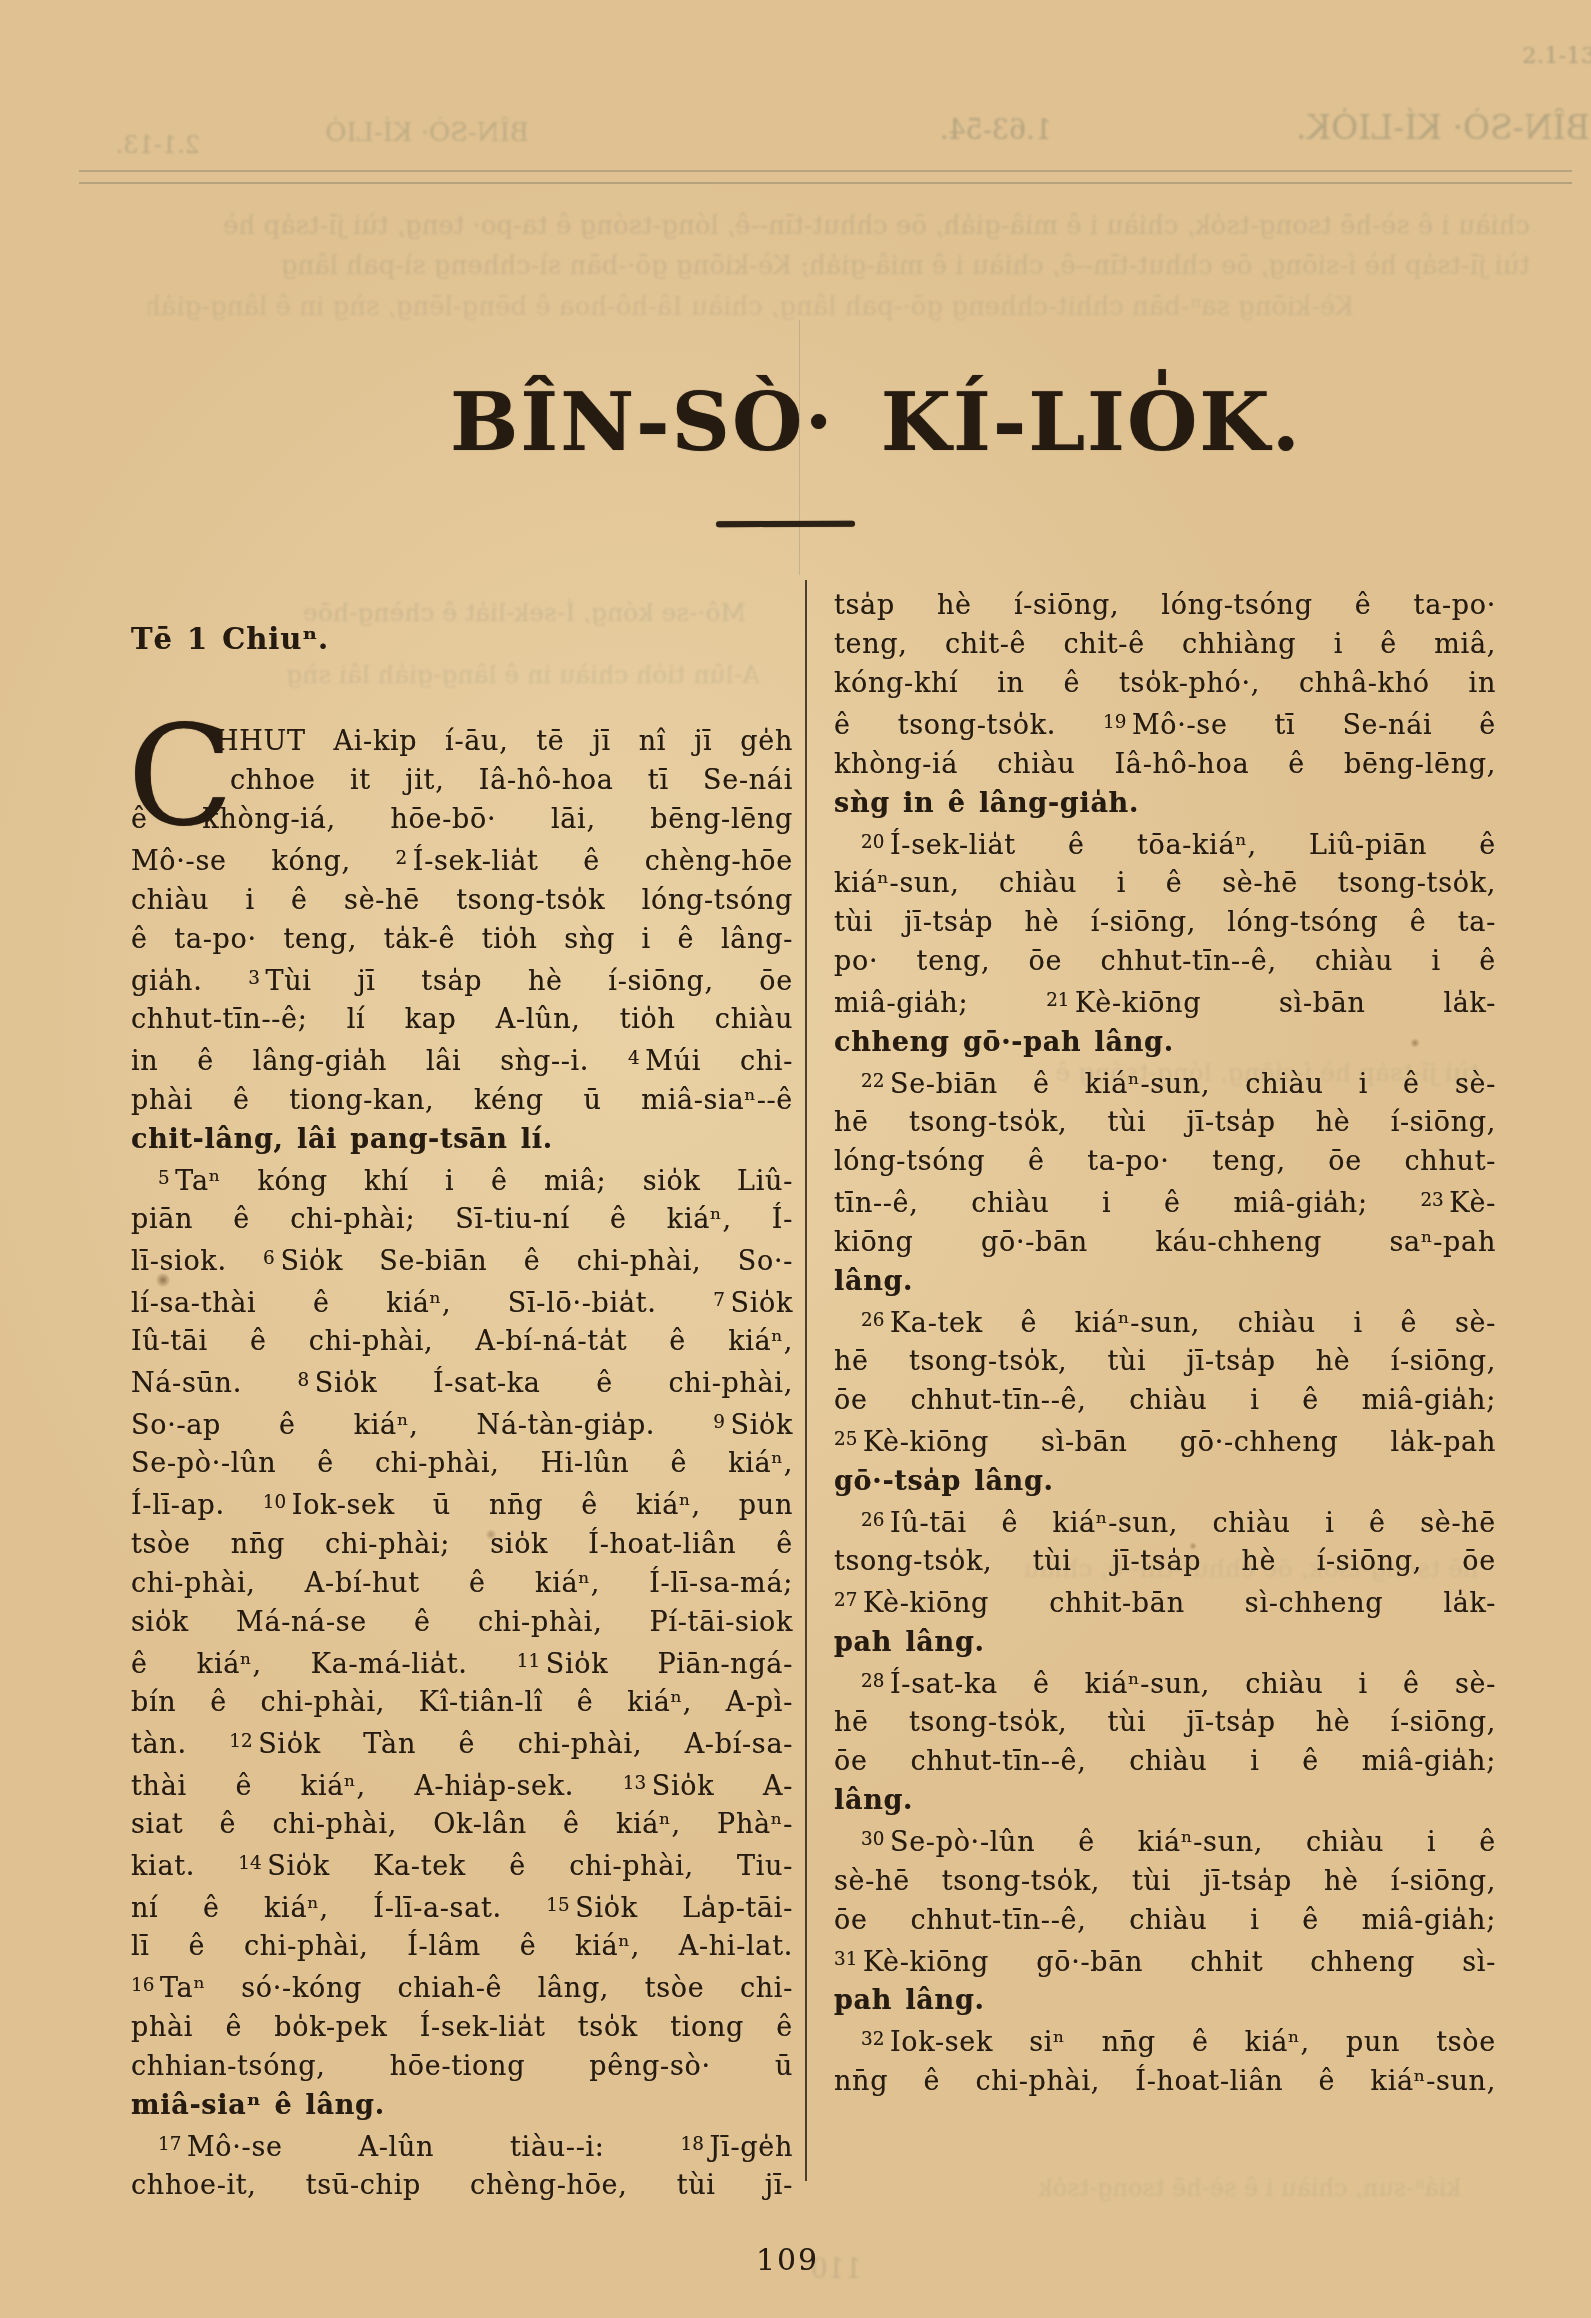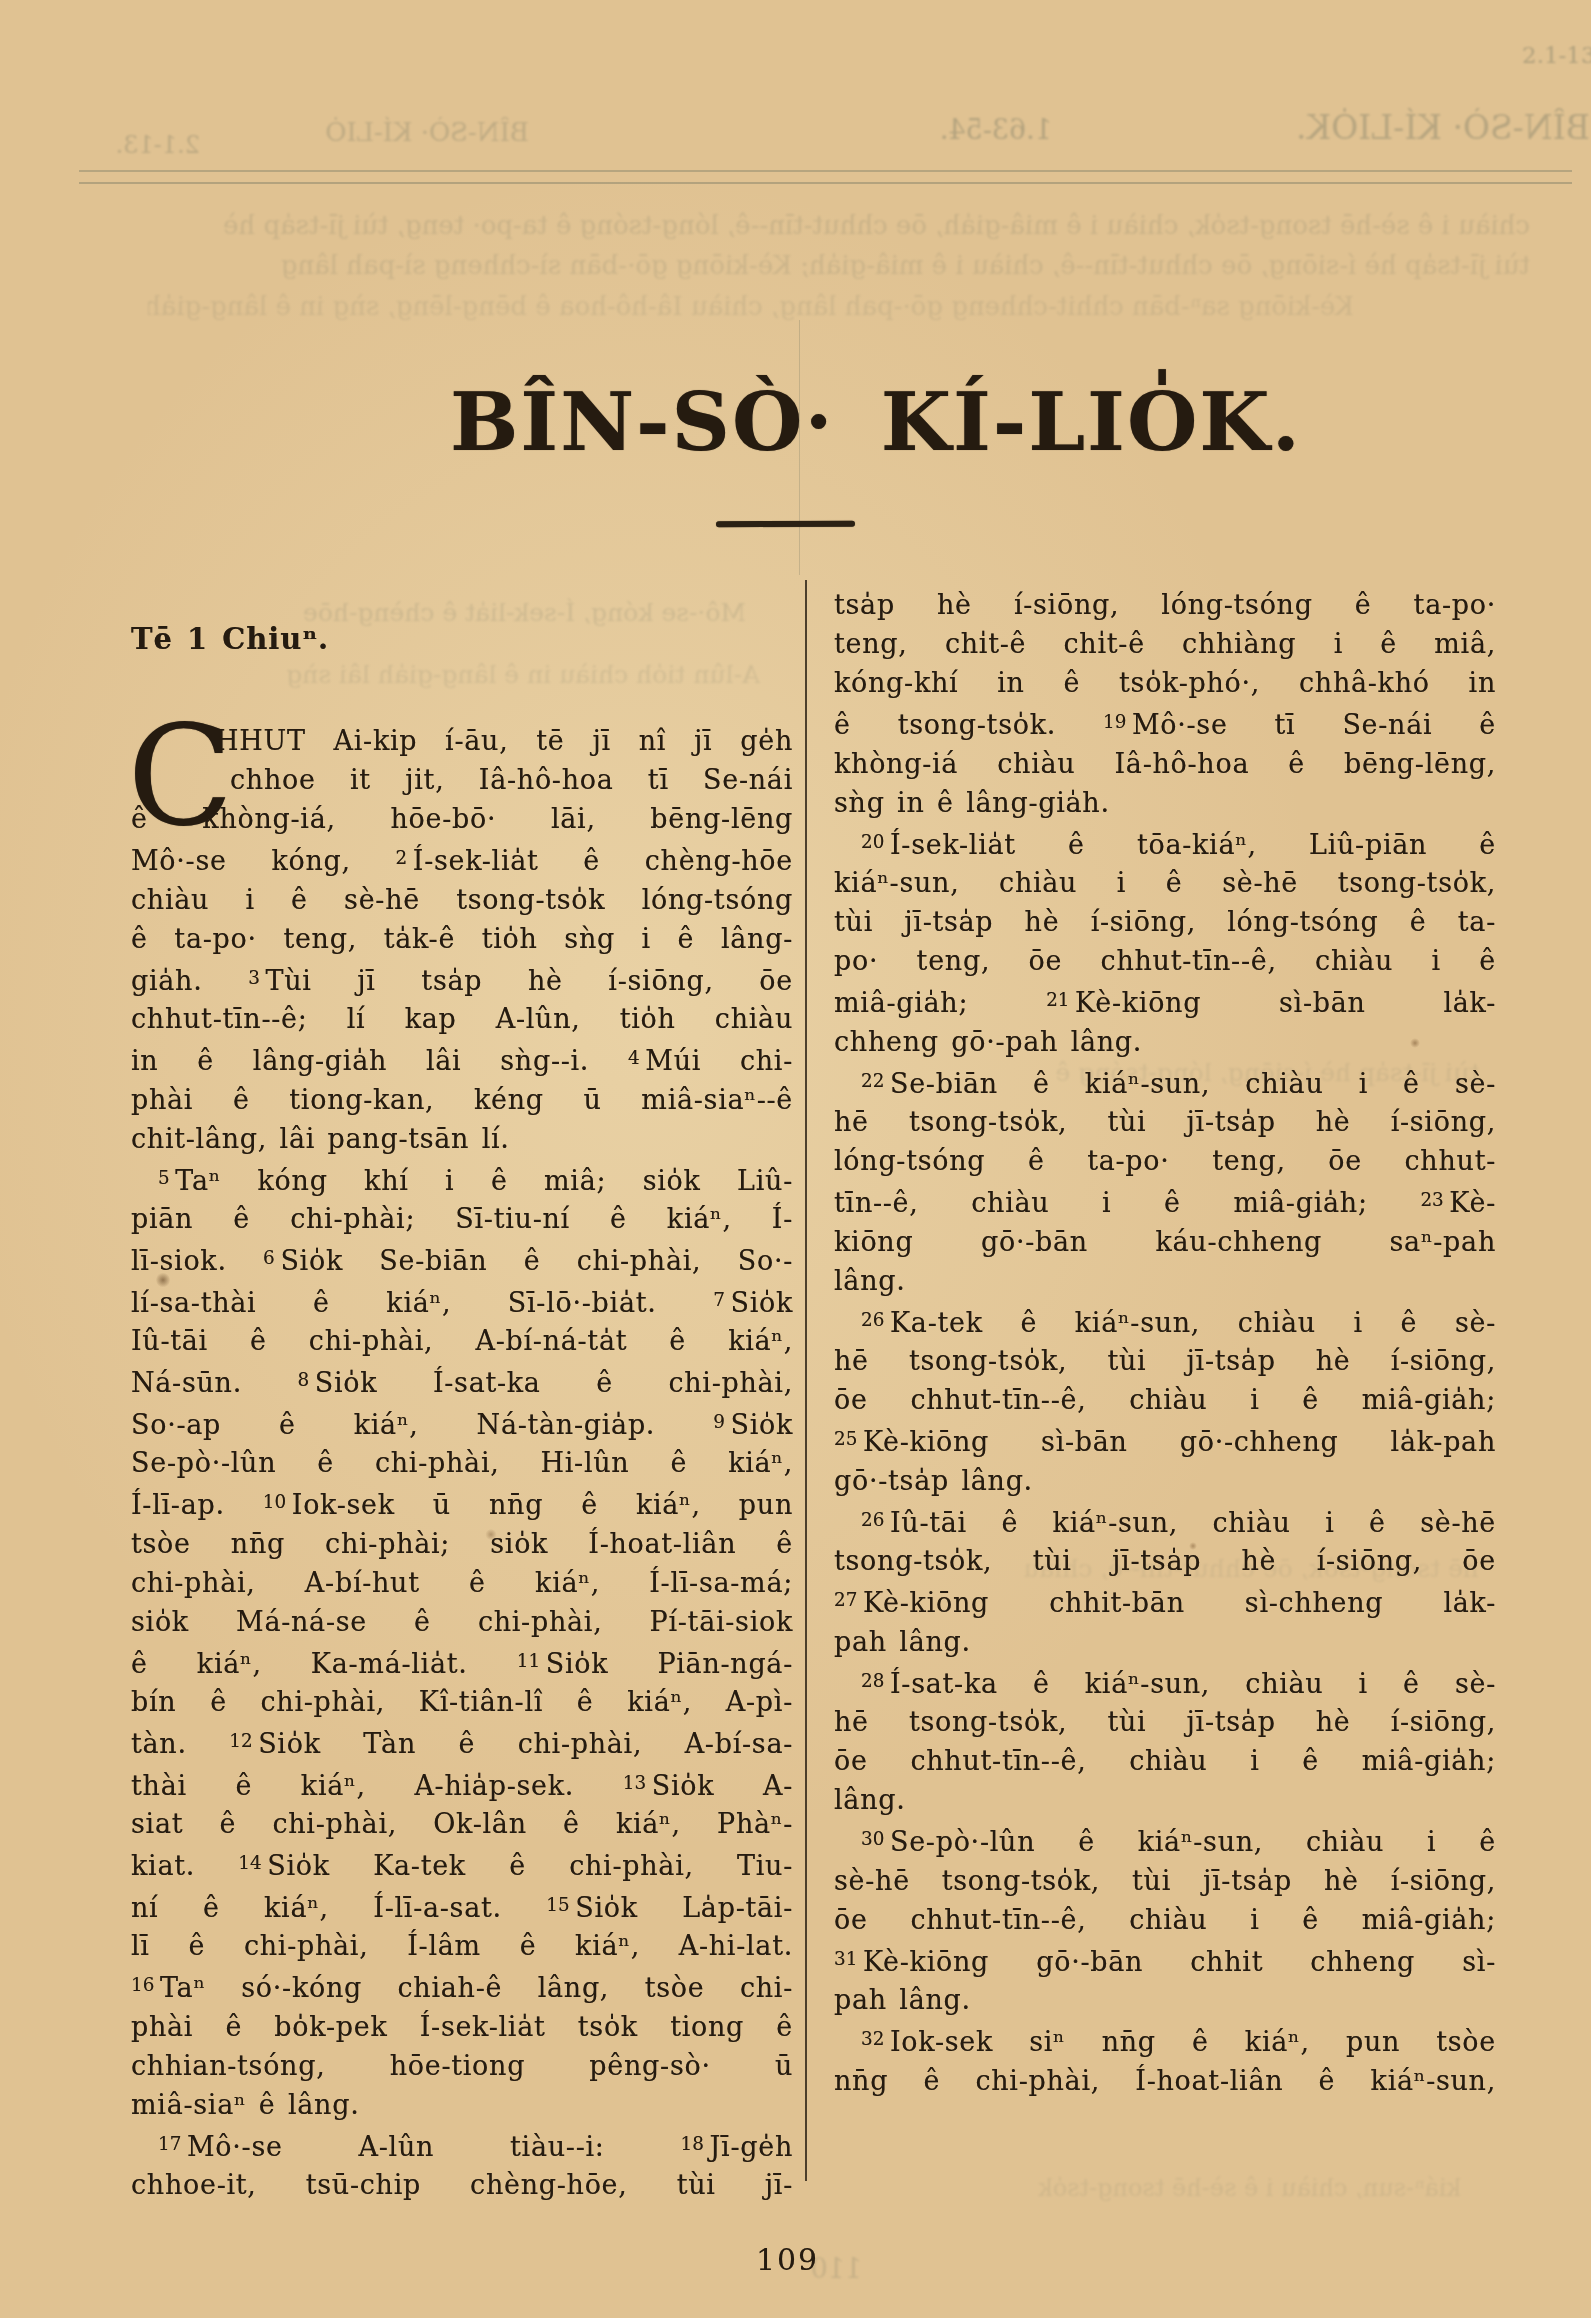--- a/index.html
+++ b/index.html
@@ -28,21 +28,21 @@
   
   .title{position:absolute;left:450px;top:374px;width:696px;text-align:center;
          font-size:81px;font-weight:700;letter-spacing:1.9px;word-spacing:16px;
          white-space:nowrap;text-shadow:0 0 0.9px rgba(37,27,16,.55);}
   .title-rule{position:absolute;left:716px;top:521px;width:139px;height:5.6px;
               background:#2b2114;border-radius:3.2px;transform:rotate(-.3deg);
               box-shadow:0 0 0.9px rgba(37,27,16,.6);}
   .col{position:absolute;font-size:27px;line-height:39px;letter-spacing:0.7px;word-spacing:3.2px;
        text-shadow:0 0 0.5px rgba(37,27,16,.55);}
   .col .line{text-align:justify;text-align-last:justify;min-height:39px;}
-  .col .line.end{text-align-last:left;}
+  .col .line.end{text-align-last:left;font-weight:bold;}
   .col .line.i{text-indent:27px;}
   .col .line.dc1{padding-left:84px;}
   .col .line.dc2{padding-left:99px;}
   .v{font-size:.68em;vertical-align:.30em;letter-spacing:0;padding-right:5.6px;}
   #leftcol{left:131px;top:622px;width:662px;}
   #rightcol{left:834px;top:585px;width:662px;}
   .chapter-heading{font-size:29px;font-weight:700;text-align:left;line-height:35px;
                    margin-bottom:64px;letter-spacing:0.9px;}
   .lines{position:relative;}
   .drop-cap{position:absolute;left:-3.7px;top:-14px;font-size:139px;line-height:1;

